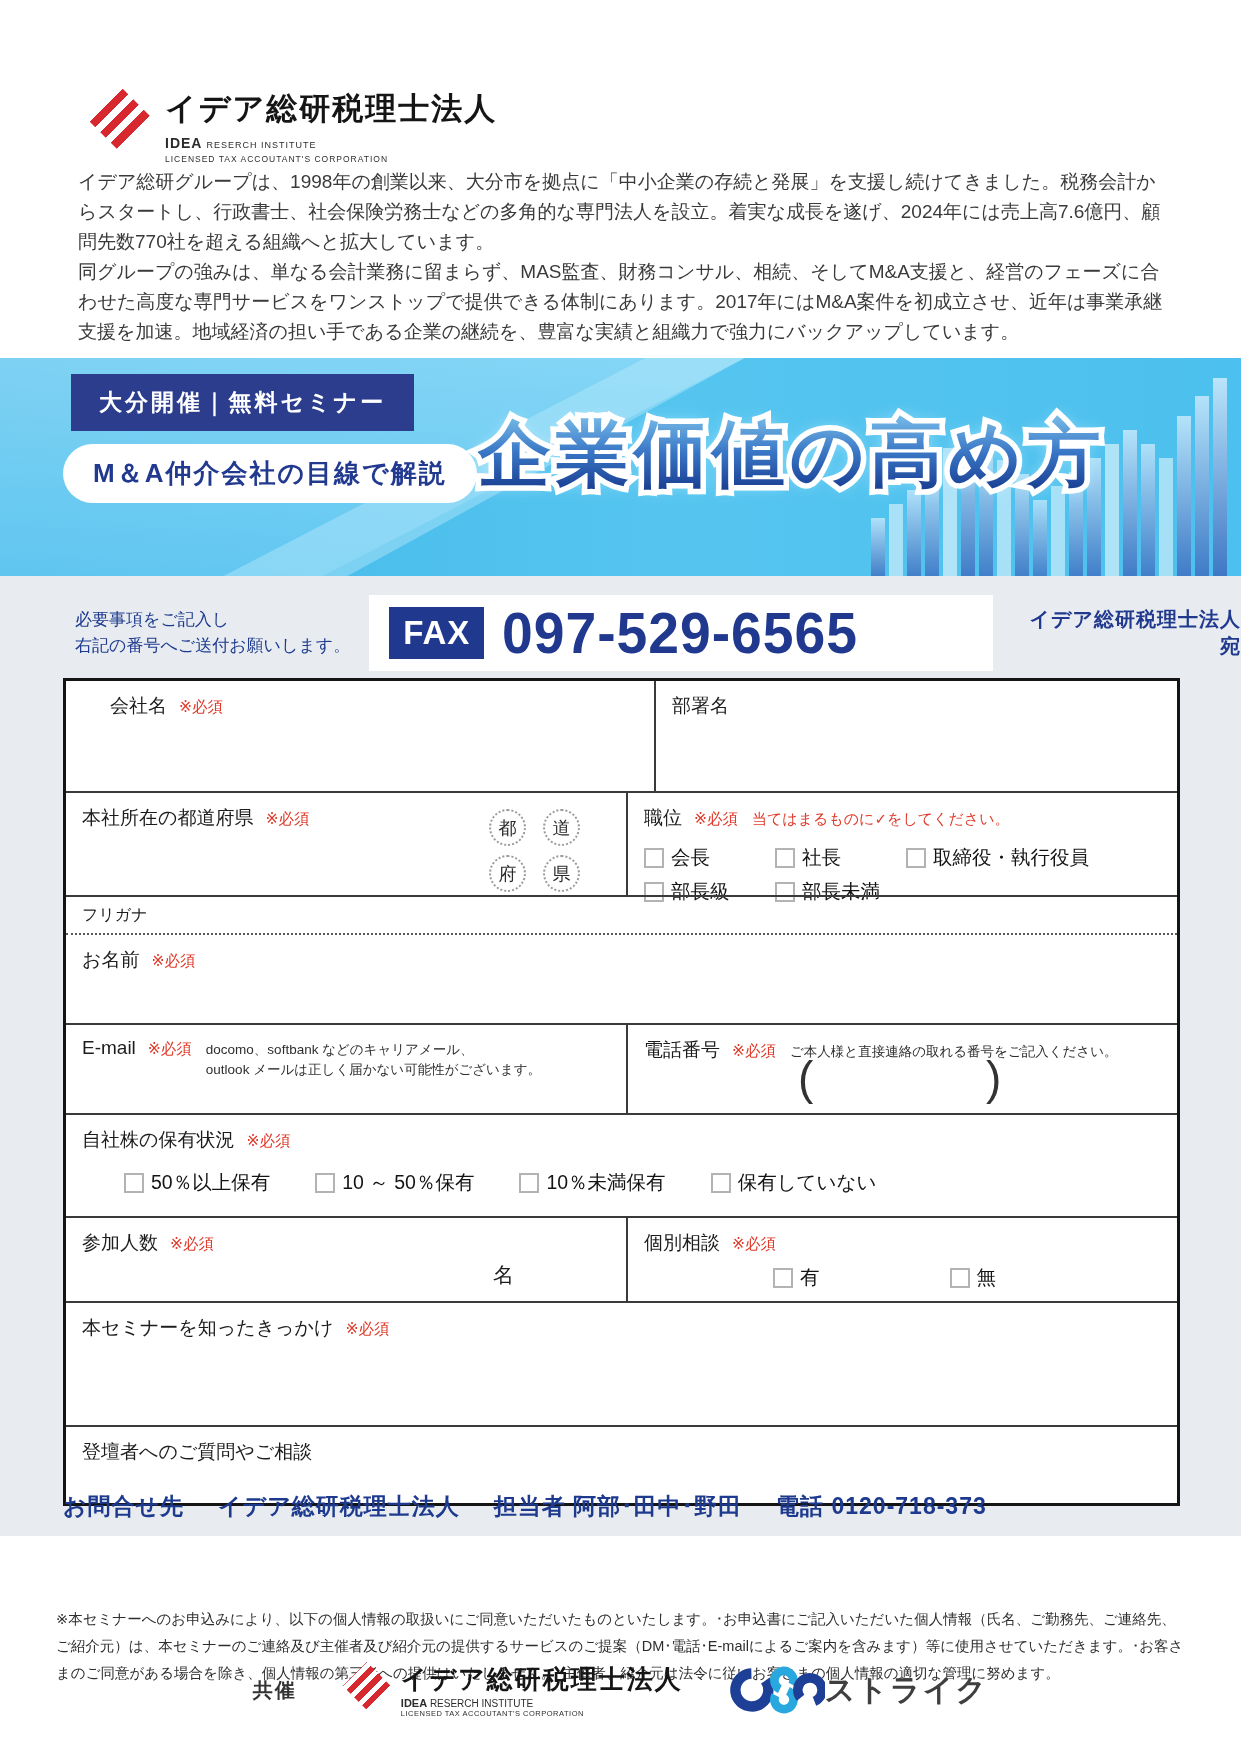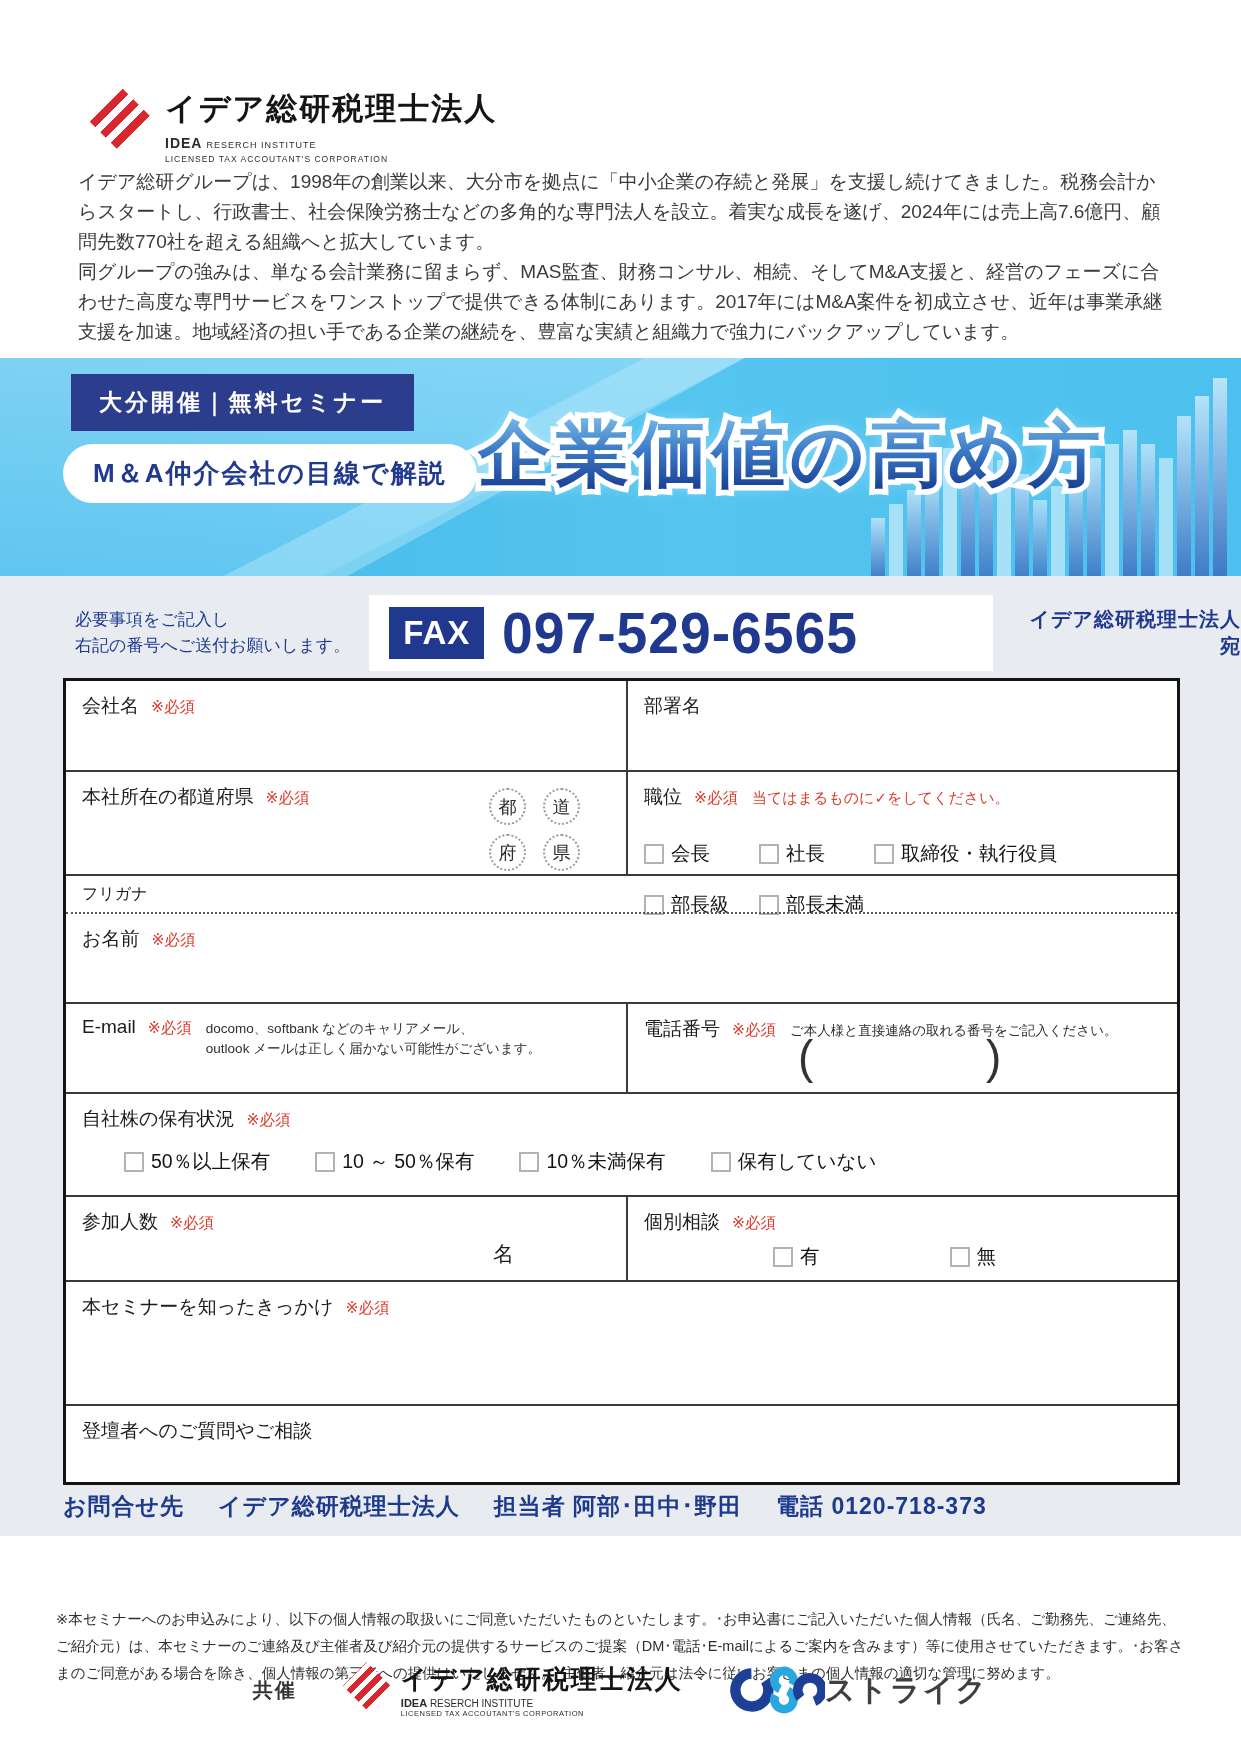--- a/index.html
+++ b/index.html
@@ -54,33 +54,33 @@
   .row{position:relative;box-sizing:border-box;}
   .row + .row{border-top:2px solid #3a3a3a;}
   .row.dotted-after + .row{border-top:none;}
   .split{display:flex;}
   .cell-l{width:562px;border-right:2px solid #3a3a3a;position:relative;box-sizing:border-box;}
   .cell-r{flex:1;position:relative;box-sizing:border-box;}
   .flabel{display:flex;align-items:baseline;padding:12px 16px 0 16px;font-size:19px;color:#1c1c1c;}
   .req{color:#e03a2a;font-size:15.5px;margin-left:12px;}
   .note{color:#2e2e2e;font-size:13.5px;margin-left:14px;line-height:1.45;}
   .note-red{color:#e03a2a;font-size:15px;margin-left:14px;}
-  .r1{height:89px;} .r2{height:104px;} .r3{height:40px;} .r4{height:88px;}
+  .r1{height:110px;padding-left:28px;} .r2{height:104px;} .r3{height:40px;} .r4{height:88px;}
   .r5{height:90px;} .r6{height:103px;} .r7{height:85px;} .r8{height:90px;} .r9{height:78px;margin-top:34px;}
   .r3 .flabel{padding-top:8px;font-size:16px;}
   .row.dotted-after{border-bottom:2.5px dotted #5a5a5a;}
 
   .pref-circles{position:absolute;right:46px;top:16px;display:grid;grid-template-columns:37px 37px;grid-gap:9px 17px;}
   .pref-circle{width:37px;height:37px;border:2px dotted #9a9a9a;border-radius:50%;background:#fff;
                display:flex;align-items:center;justify-content:center;font-size:18px;color:#2b2b2b;box-sizing:border-box;}
 
   .cb{display:inline-flex;align-items:center;gap:7px;font-size:19.5px;color:#141414;}
   .cb .box{width:20px;height:20px;border:2.5px solid #b3b3b3;background:#ffffff;box-sizing:border-box;flex:none;}
   .pos-lines{padding:6px 16px 0 16px;}
-  .pos-line{margin-top:24px;display:flex;}
+  .pos-line{margin-top:7px;display:flex;gap:16px;}
   .pos-line .w{min-width:115px;}
 
   .paren{position:absolute;top:26px;font-size:46px;font-weight:300;color:#333;}
   .paren.open{left:170px;} .paren.close{left:358px;}
 
   .share-line{display:flex;gap:45px;padding-left:58px;margin-top:16px;}
 
   .unit-mei{position:absolute;right:112px;bottom:12px;font-size:21px;color:#1c1c1c;}
   .consult-line{display:flex;gap:130px;padding-left:145px;margin-top:8px;}
 

